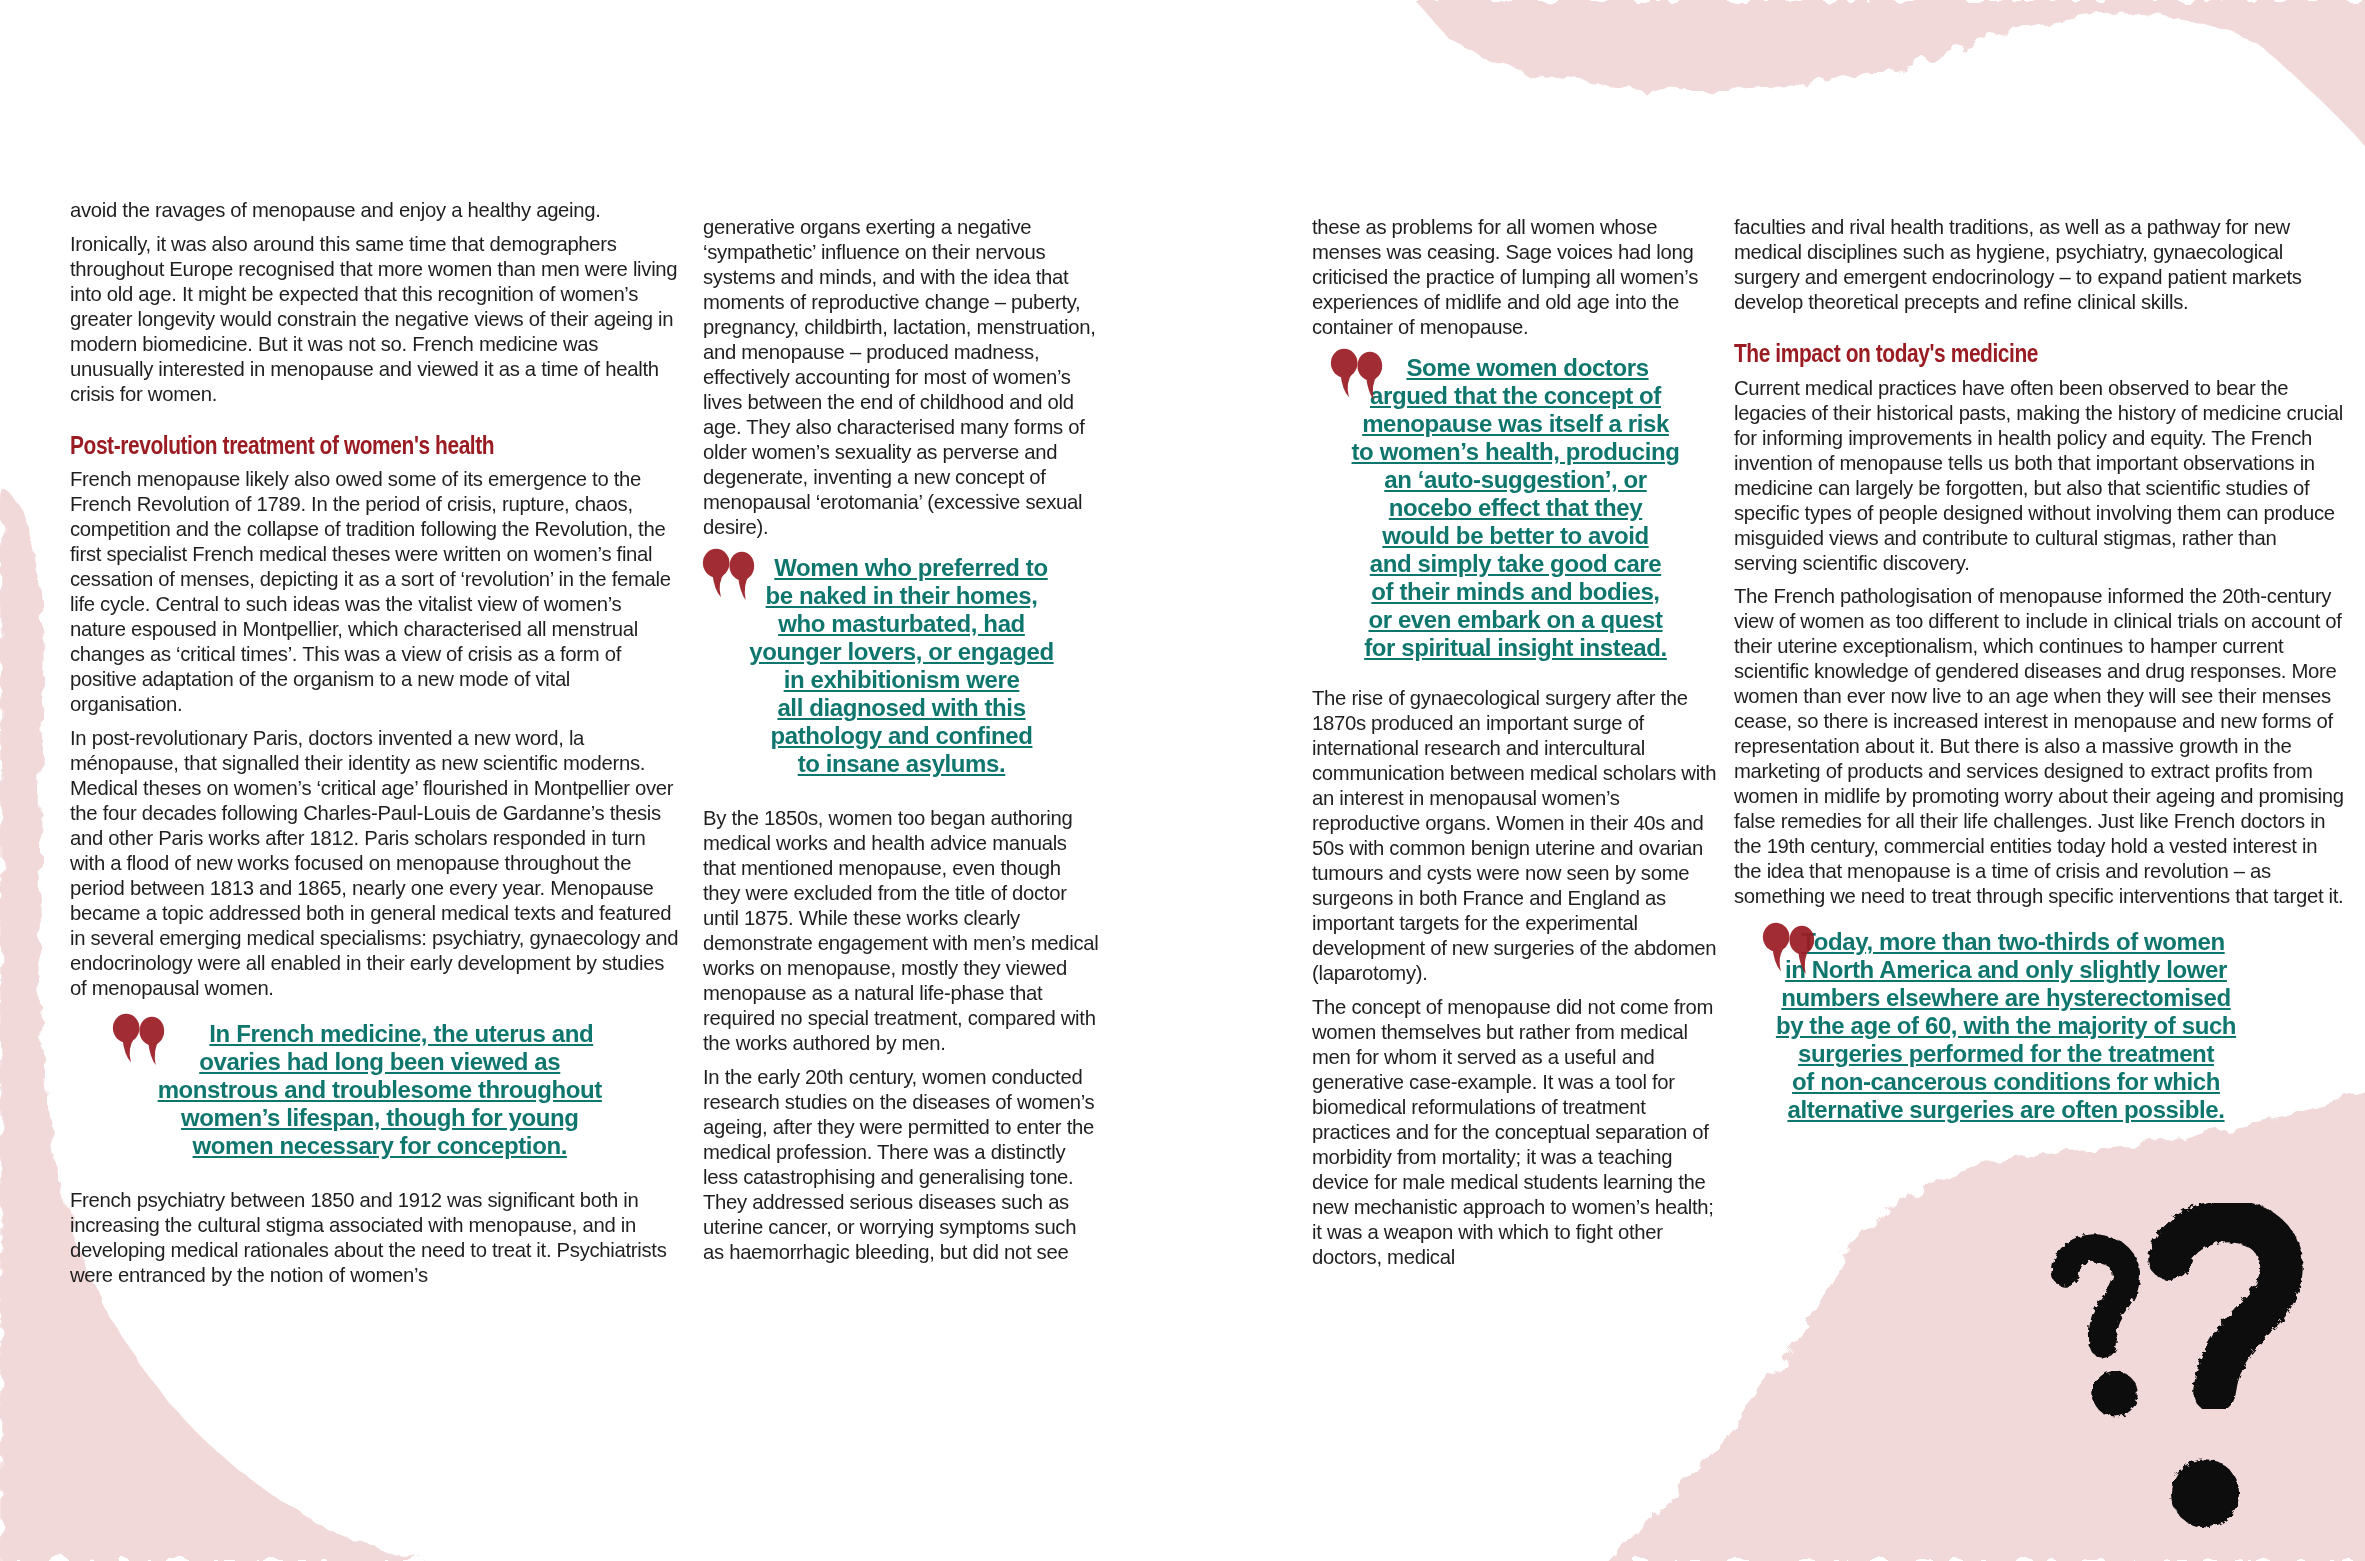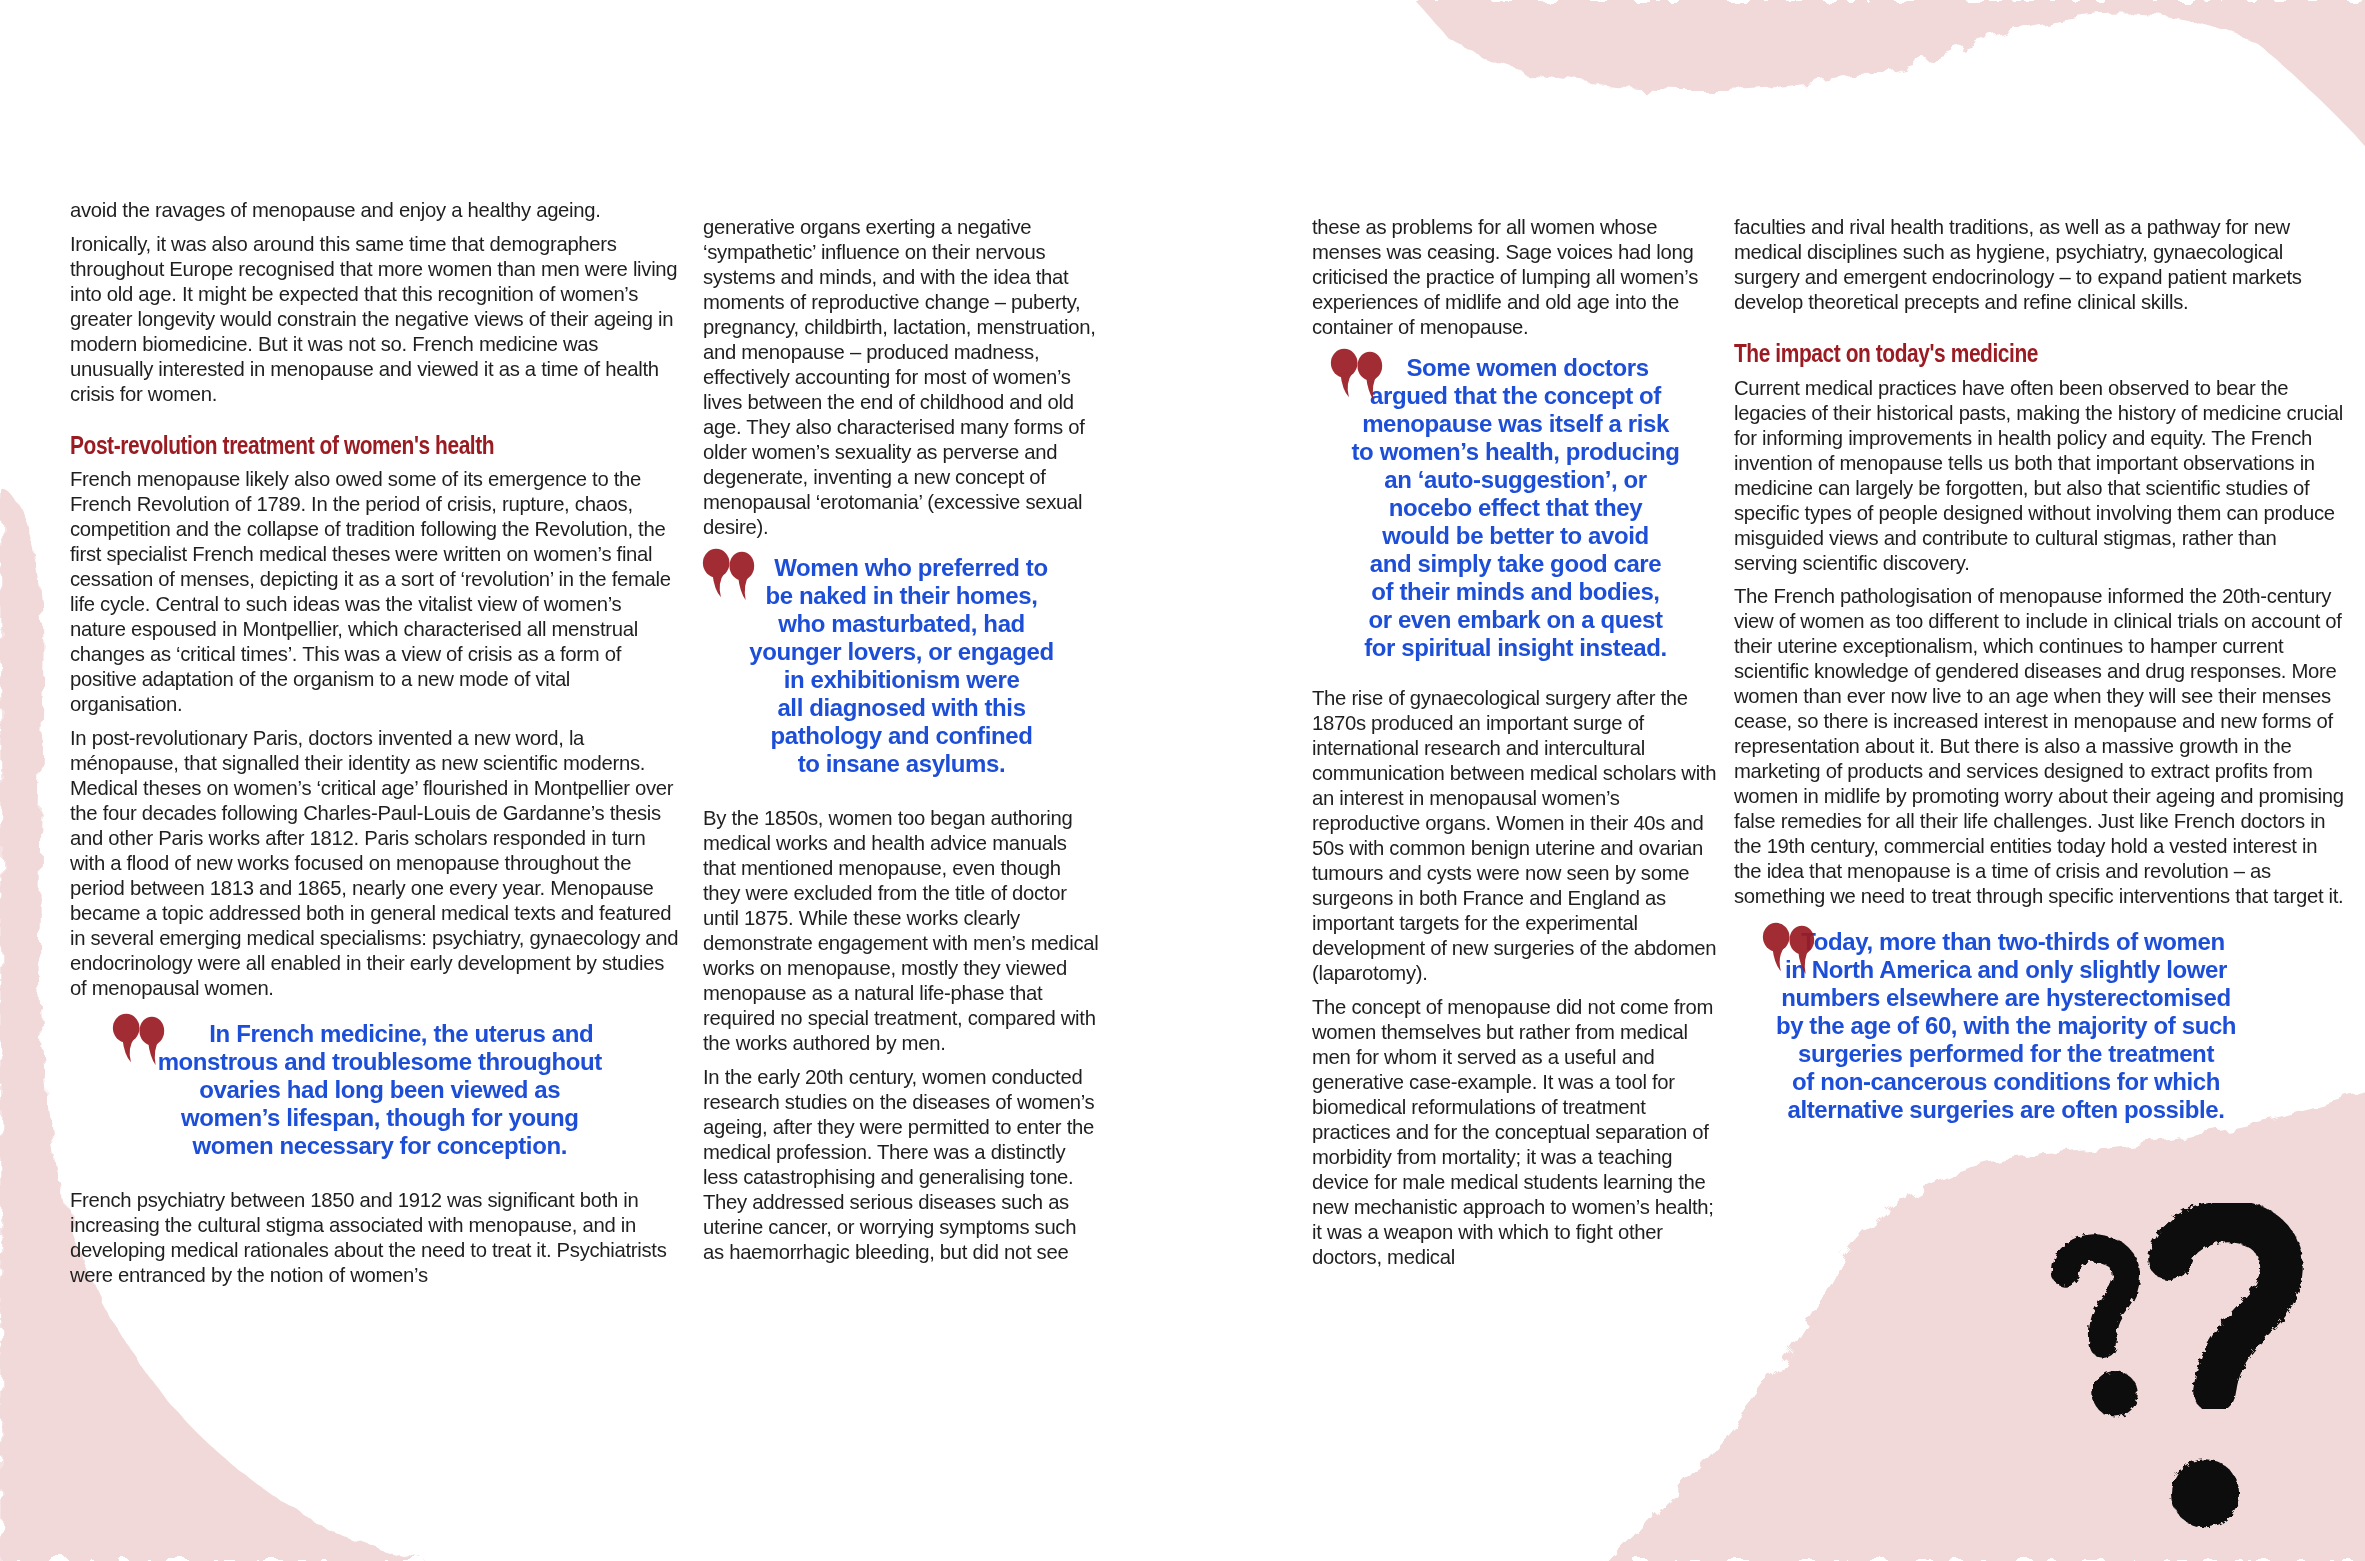--- a/index.html
+++ b/index.html
@@ -22,26 +22,27 @@
       font-family: "Liberation Sans", sans-serif;
       font-weight: 700; color: #9b1b22;
       font-size: 25.5px; line-height: 29px;
       letter-spacing: -0.5px;
       transform: scaleX(0.82); transform-origin: left center;
       white-space: nowrap;
       margin: 24px 0 7.6px 0;
     }
     .quote {
       position: relative;
-      color: #1d4ed8; font-weight: 700;
+      color: #0f766e; font-weight: 700;
       font-family: "Liberation Sans", sans-serif;
       font-size: 24px; line-height: 28px;
       text-align: center;
       letter-spacing: -0.4px;
       margin: 14px 0 28px 0;
+      text-decoration: underline;
     }
     .quote-mark {
       position: absolute; width: 62px; height: 57px;
     }
     .qline { display: block; white-space: nowrap; }
     .qmarks { position: absolute; z-index: 3; }
   </style>
 </head>
 <body>
 
@@ -71,22 +72,22 @@
   <div class="quote" style="margin-top:19px; padding-left:9.5px;">
     <svg class="quote-mark" style="left:38px; top:-9.5px;" viewBox="0 0 130 120">
       <g fill="#9b1b22" opacity="0.92">
         <ellipse cx="38" cy="38" rx="28" ry="30"></ellipse>
           <path d="M30 60 Q34 95 48 110 Q40 80 56 58 Z"></path>
         <ellipse cx="92" cy="44" rx="26" ry="30"></ellipse>
           <path d="M84 66 Q88 100 100 116 Q94 84 108 62 Z"></path>
       </g>
     </svg>
     <span class="qline" style="padding-left:43px;">In French medicine, the uterus and</span>
+    <span class="qline">ovaries had long been viewed as</span>
     <span class="qline">monstrous and troublesome throughout</span>
-    <span class="qline">ovaries had long been viewed as</span>
     <span class="qline">women’s lifespan, though for young</span>
     <span class="qline">women necessary for conception.</span>
   </div>
   <p>French psychiatry between 1850 and 1912 was significant both in increasing the cultural stigma associated with menopause, and in developing medical rationales about the need to treat it. Psychiatrists were entranced by the notion of women’s</p>
 </div>
 
 <div class="col" style="left:703px; top:215px; width:397px;">
   <p>generative organs exerting a negative ‘sympathetic’ influence on their nervous systems and minds, and with the idea that moments of reproductive change – puberty, pregnancy, childbirth, lactation, menstruation, and menopause – produced madness, effectively accounting for most of women’s lives between the end of childhood and old age. They also characterised many forms of older women’s sexuality as perverse and degenerate, inventing a new concept of menopausal ‘erotomania’ (excessive sexual desire).</p>
   <div class="quote" style="margin-top:14px;">
     <svg class="quote-mark" style="left:-4.7px; top:-9.5px;" viewBox="0 0 130 120">

